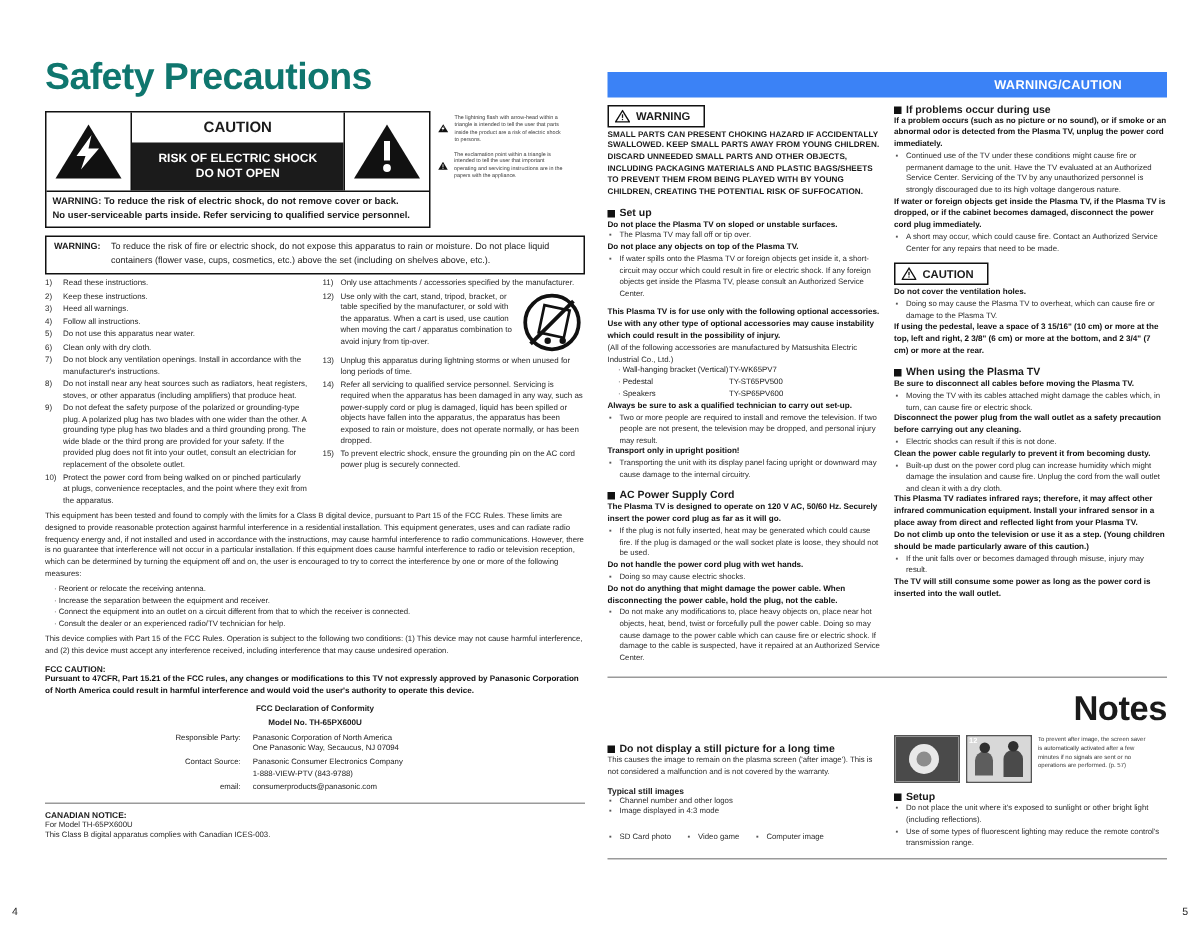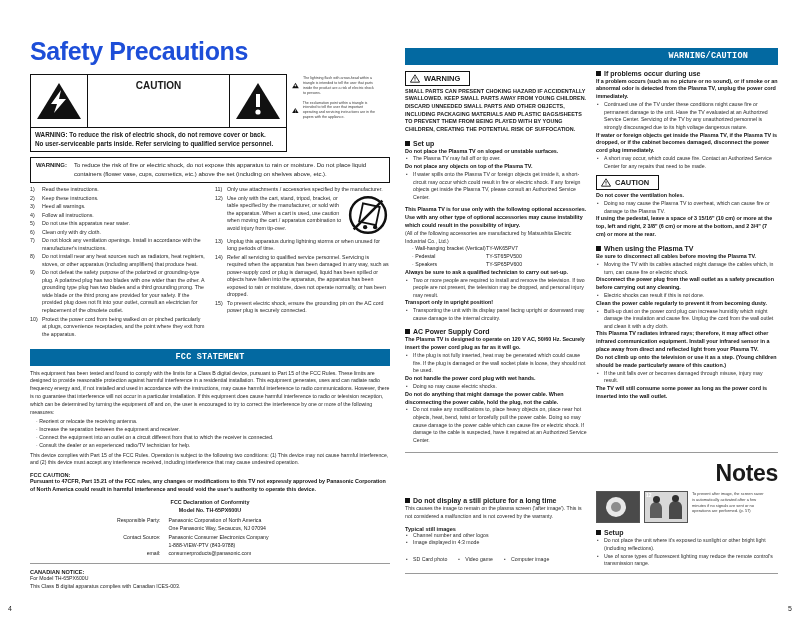--- a/index.html
+++ b/index.html
@@ -10,26 +10,26 @@
     color:#1a1a1a;overflow:hidden;position:relative;
   }
   .spread{display:flex;width:800px;height:618px;}
   .page{position:relative;box-sizing:border-box;}
   .page-left{width:400px;padding:38px 10px 0 30px;}
   .page-right{width:400px;padding:38px 22px 0 5px;}
 
   
   .title-big{
     font-size:25px;font-weight:bold;letter-spacing:-.4px;
-    margin:0 0 10px 0;line-height:1.05;color:#1d4ed8;
+    margin:0 0 10px 0;line-height:1.05;color:#0f766e;
   }
   .bar{
-    background:#0369a1;color:#fff;text-align:center;
+    background:#3b82f6;color:#fff;text-align:center;
     font-weight:bold;font-size:8.5px;letter-spacing:.2px;
-    padding:3px 0 3.5px 0;margin:10px 0 4px 0;font-family:Liberation Mono, monospace;
+    padding:3px 0 3.5px 0;margin:10px 0 4px 0;
   }
   .bar-right{text-align:right;padding-right:30px;}
 
   
   .caution-wrap{display:flex;align-items:flex-start;gap:5px;}
   .caution-box{border:1.2px solid #111;width:257px;box-sizing:border-box;}
   .caution-row{display:flex;align-items:stretch;height:52px;}
   .tri-cell{width:56px;display:flex;align-items:center;justify-content:center;}
   .mid-cell{flex:1;display:flex;flex-direction:column;border-left:1.2px solid #111;border-right:1.2px solid #111;}
   .cap-top{flex:0 0 20px;display:flex;align-items:center;justify-content:center;font-size:10px;font-weight:bold;}
@@ -107,20 +107,24 @@
       <div class="caution-box">
         <div class="caution-row">
           <div class="tri-cell">
             <svg class="tri" width="46" height="40" viewBox="0 0 46 40">
               <polygon points="23,2 45,38 1,38" fill="#111"></polygon>
               <polygon points="25,9 15,23 21,23 18,32 30,18 23,18" fill="#fff"></polygon>
             </svg>
           </div>
           <div class="mid-cell">
             <div class="cap-top">CAUTION</div>
+            <div class="cap-bot">
+              <span>RISK OF ELECTRIC SHOCK</span>
+              <span>DO NOT OPEN</span>
+            </div>
           </div>
           <div class="tri-cell">
             <svg class="tri" width="46" height="40" viewBox="0 0 46 40">
               <polygon points="23,2 45,38 1,38" fill="#111"></polygon>
               <rect x="21" y="13" width="4" height="13" fill="#fff"></rect>
               <circle cx="23" cy="31" r="2.6" fill="#fff"></circle>
             </svg>
           </div>
         </div>
         <div class="warn-strip">
@@ -220,21 +224,20 @@
             <span class="n">14)</span>
             <span class="t">Refer all servicing to qualified service personnel. Servicing is required when the apparatus has been damaged in any way, such as power-supply cord or plug is damaged, liquid has been spilled or objects have fallen into the apparatus, the apparatus has been exposed to rain or moisture, does not operate normally, or has been dropped.</span>
           </div>
           <div class="li">
             <span class="n">15)</span>
             <span class="t">To prevent electric shock, ensure the grounding pin on the AC cord power plug is securely connected.</span>
           </div>
         </div>
     </div>
 
-    <div class="bar">FCC STATEMENT</div>
     <div class="body-txt">This equipment has been tested and found to comply with the limits for a Class B digital device, pursuant to Part 15 of the FCC Rules. These limits are designed to provide reasonable protection against harmful interference in a residential installation. This equipment generates, uses and can radiate radio frequency energy and, if not installed and used in accordance with the instructions, may cause harmful interference to radio communications. However, there is no guarantee that interference will not occur in a particular installation. If this equipment does cause harmful interference to radio or television reception, which can be determined by turning the equipment off and on, the user is encouraged to try to correct the interference by one or more of the following measures:</div>
     <div id="fcc-bullets">
         <div class="body-txt" style="margin: 0px 0px 0px 6px;">· Reorient or relocate the receiving antenna.</div>
         <div class="body-txt" style="margin: 0px 0px 0px 6px;">· Increase the separation between the equipment and receiver.</div>
         <div class="body-txt" style="margin: 0px 0px 0px 6px;">· Connect the equipment into an outlet on a circuit different from that to which the receiver is connected.</div>
         <div class="body-txt" style="margin: 0px 0px 0px 6px;">· Consult the dealer or an experienced radio/TV technician for help.</div>
       </div>
     <div class="body-txt">This device complies with Part 15 of the FCC Rules. Operation is subject to the following two conditions: (1) This device may not cause harmful interference, and (2) this device must accept any interference received, including interference that may cause undesired operation.</div>
     <div class="sub-h">FCC CAUTION:</div>
     <div class="b" style="font-size:5.4px;">Pursuant to 47CFR, Part 15.21 of the FCC rules, any changes or modifications to this TV not expressly approved by Panasonic Corporation of North America could result in harmful interference and would void the user's authority to operate this device.</div>

